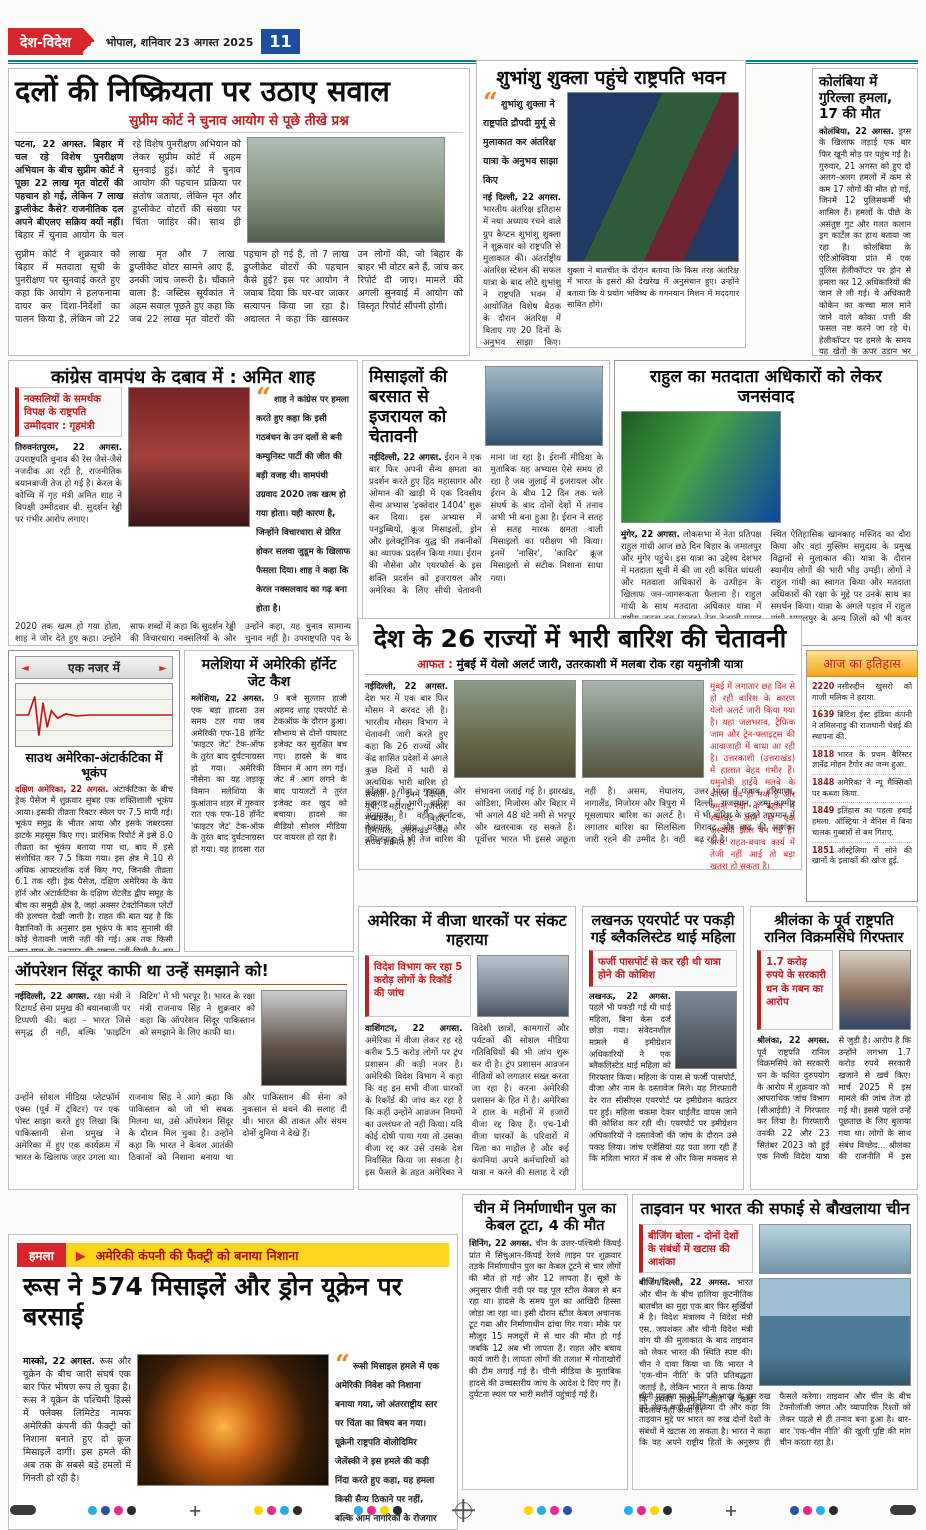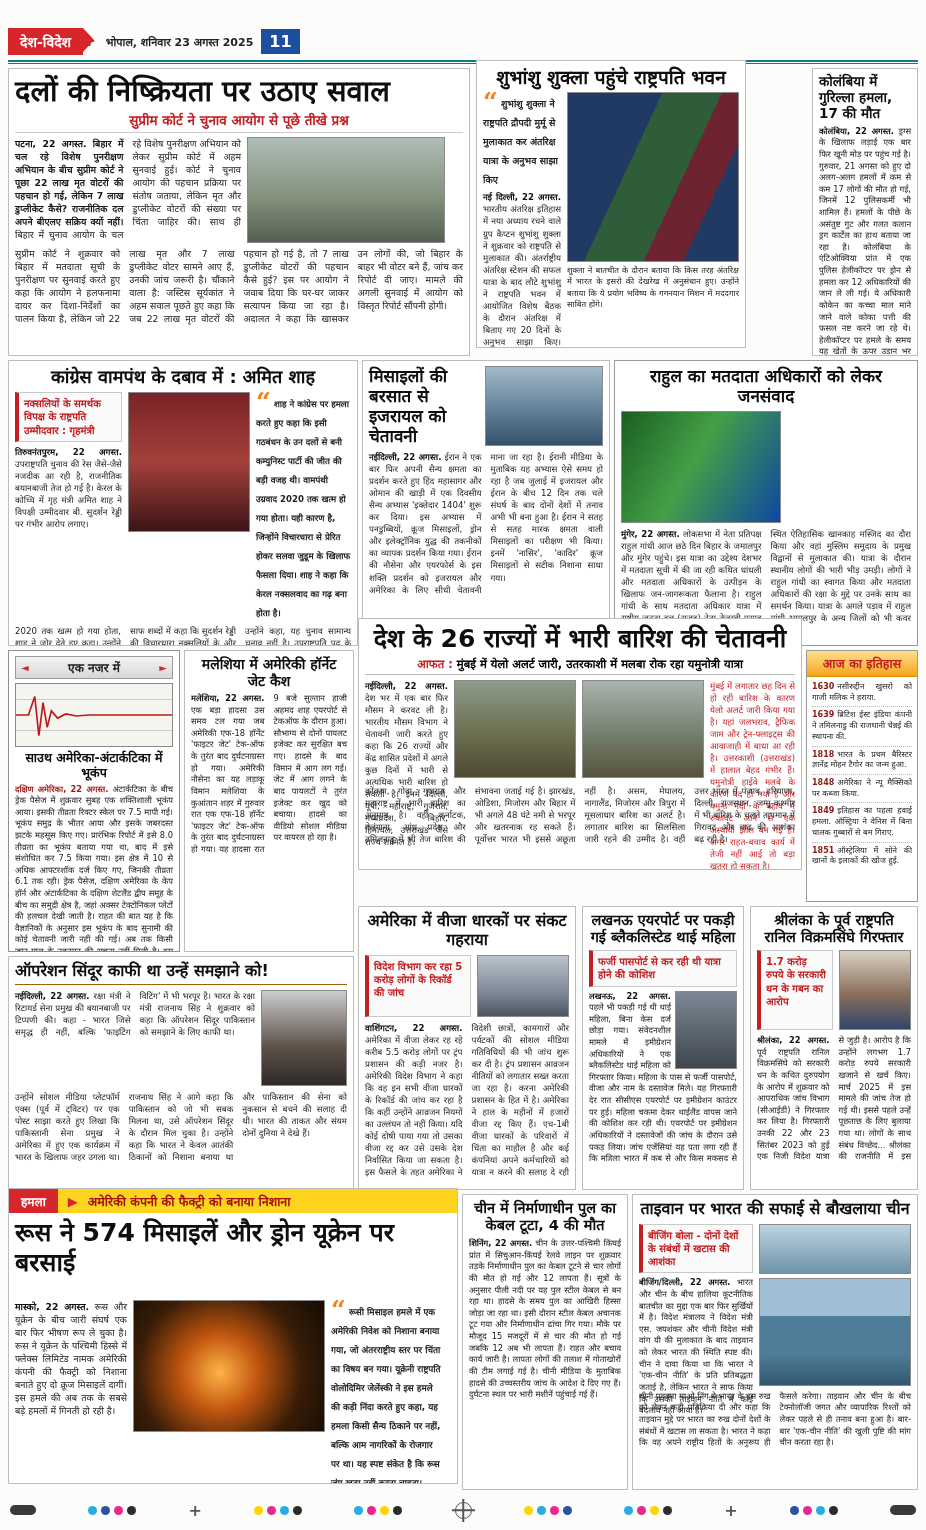--- a/index.html
+++ b/index.html
@@ -34,21 +34,21 @@
   .mastwrap:before,.mastwrap:after{content:"";flex:1;border-top:1px solid #9a9a9a}
   .mast{font-size:25px;font-weight:700;color:#151515;letter-spacing:.5px}
   .plus{color:#444;font-size:15px;font-weight:700;margin-right:10px}
   .ed{font-size:11px;font-weight:700;color:#222}
   .pgno{background:#1d4f9e;color:#fff;font-weight:700;font-size:16px;padding:3px 8px;margin-left:8px}
   #rule{position:absolute;left:8px;right:8px;top:60px;height:4px;border-top:2px solid #0b7f8e;border-bottom:1px solid #0b7f8e}
   
   .ekn{display:flex;justify-content:space-between;align-items:center;border:1px solid #9a9a9a;background:linear-gradient(180deg,#f4f4f4,#d8d8d8);padding:2px 5px;font-weight:700;font-size:12px;color:#222}
   .tri{color:#d6252b;font-size:10px}
   
-  .hist-h{background:linear-gradient(180deg,#ffdf8d,#f5a51c);color:#c21f23;font-weight:700;font-size:12.5px;text-align:center;padding:4px 0;border-bottom:1px solid #d98f00}
+  .hist-h{background:linear-gradient(180deg,#ffdf8d,#f5a51c);color:#c21f23;font-weight:400;font-size:12.5px;text-align:center;padding:4px 0;border-bottom:1px solid #d98f00}
   .hist-item{font-size:8px;line-height:1.34;text-align:justify;padding:3px 0;border-bottom:1px dotted #b9b9b9;color:#222}
   .hist-item b{color:#8a1a12;margin-right:3px}
   
   .yban{display:flex;align-items:center;background:#ffd41e;height:24px;gap:10px}
   .ytag{background:#d6252b;color:#fff;font-weight:700;font-size:12px;padding:4px 12px;height:24px;display:flex;align-items:center}
   .ytext{color:#a31212;font-weight:700;font-size:12.5px}
   .yarr{color:#d6252b;font-weight:700;font-size:13px}
   
   .g-court{background:linear-gradient(180deg,#aebdb6,#86937f 55%,#54604f)}
   .g-space{background:linear-gradient(115deg,#203a63 0 38%,#2f5d3a 38% 62%,#6e2430 62% 78%,#203a63 78%)}
@@ -128,21 +128,21 @@
   <div class="art" style="left:812px;top:68px;width:106px;height:288px">
     <div class="hl" style="font-size:13.5px">कोलंबिया में गुरिल्ला हमला, 17 की मौत</div>
     <div class="body s2" style="margin-top:4px;height:230px">
       <b class="dl">कोलंबिया, 22 अगस्त.</b>
       <span>ड्रग्स के खिलाफ लड़ाई एक बार फिर खूनी मोड़ पर पहुंच गई है। गुरुवार, 21 अगस्त को हुए दो अलग-अलग हमलों में कम से कम 17 लोगों की मौत हो गई, जिनमें 12 पुलिसकर्मी भी शामिल हैं। हमलों के पीछे के असंतुष्ट गुट और गलत कलान ड्रग कार्टेल का हाथ बताया जा रहा है। कोलंबिया के एंटिओक्विया प्रांत में एक पुलिस हेलीकॉप्टर पर ड्रोन से हमला कर 12 अधिकारियों की जान ले ली गई। ये अधिकारी कोकेन का कच्चा माल माने जाने वाले कोका पत्ती की फसल नष्ट करने जा रहे थे। हेलीकॉप्टर पर हमले के समय यह खेतों के ऊपर उड़ान भर रहा था। ड्रोन से विस्फोटक कर उसे गिरा दिया गया।</span>
     </div>
   </div>
 
   <div class="art" style="left:8px;top:360px;width:350px;height:286px">
     <div class="hl ctr" style="font-size:18px">कांग्रेस वामपंथ के दबाव में : अमित शाह</div>
-    <div class="row" style="margin-top:5px">
+    <div class="row" style="">
       <div style="width:108px">
         <div class="ibox" style="margin-bottom:4px">
           <div class="l1">नक्सलियों के समर्थक विपक्ष के राष्ट्रपति उम्मीदवार : गृहमंत्री</div>
         </div>
         <div class="body s1" style="height:88px">
           <b class="dl">तिरुवनंतपुरम, 22 अगस्त.</b>
           <span>उपराष्ट्रपति चुनाव की रेस जैसे-जैसे नजदीक आ रही है, राजनीतिक बयानबाजी तेज हो गई है। केरल के कोच्चि में गृह मंत्री अमित शाह ने विपक्षी उम्मीदवार बी. सुदर्शन रेड्डी पर गंभीर आरोप लगाए।</span>
         </div>
       </div>
       <div class="ph g-shah" style="width:122px;height:140px"></div>
@@ -219,21 +219,21 @@
       <div class="ph g-flood1" style="width:122px;height:98px"></div>
       <div class="ph g-flood2" style="width:122px;height:98px"></div>
       <div class="body s1 redtxt" style="width:86px;height:100px">मुंबई में लगातार छह दिन से हो रही बारिश के कारण येलो अलर्ट जारी किया गया है। यहां जलभराव, ट्रैफिक जाम और ट्रेन-फ्लाइट्स की आवाजाही में बाधा आ रही है। उत्तरकाशी (उत्तराखंड) में हालात बेहद गंभीर हैं। यमुनोत्री हाईवे मलबे के कारण बंद हो गया है और यमुना नदी के बहाव में रुकावट आने से एक अस्थायी झील बन गई है। अगर राहत-बचाव कार्य में तेजी नहीं आई तो बड़ा खतरा हो सकता है।</div>
     </div>
     <div class="body s1 c4" style="height:74px;margin-top:5px">कोंकण, गोवा, गुजरात और महाराष्ट्र में भारी बारिश का अनुमान है। वहीं कर्नाटक, तेलंगाना, आंध्र प्रदेश और तमिलनाडु में भी तेज बारिश की संभावना जताई गई है। झारखंड, ओडिशा, मिजोरम और बिहार में भी अगले 48 घंटे नमी से भरपूर और खतरनाक रह सकते हैं। पूर्वोत्तर भारत भी इससे अछूता नहीं है। असम, मेघालय, नागालैंड, मिजोरम और त्रिपुरा में मूसलाधार बारिश का अलर्ट है। लगातार बारिश का सिलसिला जारी रहने की उम्मीद है। वहीं उत्तर भारत में पंजाब, हरियाणा, दिल्ली, राजस्थान, जम्मू-कश्मीर में भी बारिश के चलते तापमान में गिरावट और बाढ़ की आशंका बढ़ रही है।</div>
   </div>
 
   <div class="art" style="left:806px;top:650px;width:112px;height:252px;padding:0;border-color:#9a9a9a">
     <div class="hist-h">आज का इतिहास</div>
     <div style="padding:2px 5px">
-      <div class="hist-item"><b>1630</b><span>नसीरुद्दीन खुसरो को गाजी मलिक ने हराया.</span></div>
+      <div class="hist-item"><b>2220</b><span>नसीरुद्दीन खुसरो को गाजी मलिक ने हराया.</span></div>
       <div class="hist-item"><b>1639</b><span>ब्रिटिश ईस्ट इंडिया कंपनी ने तमिलनाडु की राजधानी चेन्नई की स्थापना की.</span></div>
       <div class="hist-item"><b>1818</b><span>भारत के प्रथम बैरिस्टर ज्ञानेंद्र मोहन टैगोर का जन्म हुआ.</span></div>
       <div class="hist-item"><b>1848</b><span>अमेरिका ने न्यू मैक्सिको पर कब्जा किया.</span></div>
       <div class="hist-item"><b>1849</b><span>इतिहास का पहला हवाई हमला. ऑस्ट्रिया ने वेनिस में बिना चालक गुब्बारों से बम गिराए.</span></div>
       <div class="hist-item" style="border-bottom:none"><b>1851</b><span>ऑस्ट्रेलिया में सोने की खानों के इलाकों की खोज हुई.</span></div>
     </div>
   </div>
 
   <div class="art" style="left:8px;top:956px;width:346px;height:234px">
     <div class="hl" style="font-size:16px;border-bottom:1px solid #a16207;padding-bottom:3px">ऑपरेशन सिंदूर काफी था उन्हें समझाने को!</div>
@@ -282,21 +282,21 @@
         <div class="l1">1.7 करोड़ रुपये के सरकारी धन के गबन का आरोप</div>
       </div>
       <div class="ph g-ranil" style="width:72px;height:80px"></div>
     </div>
     <div class="body s2 c2" style="height:132px;margin-top:5px">
       <b class="dl">श्रीलंका, 22 अगस्त.</b>
       <span>पूर्व राष्ट्रपति रानिल विक्रमसिंघे को सरकारी धन के कथित दुरुपयोग के आरोप में शुक्रवार को आपराधिक जांच विभाग (सीआईडी) ने गिरफ्तार कर लिया है। गिरफ्तारी उनकी 22 और 23 सितंबर 2023 को हुई एक निजी विदेश यात्रा से जुड़ी है। आरोप है कि उन्होंने लगभग 1.7 करोड़ रुपये सरकारी खजाने से खर्च किए। मार्च 2025 में इस मामले की जांच तेज हो गई थी। इससे पहले उन्हें पूछताछ के लिए बुलाया गया था। लोगों के साथ संबंध विच्छेद... श्रीलंका की राजनीति में इस गिरफ्तारी को बड़ा घटनाक्रम माना जा रहा है। इस मामले में सीआईडी की जांच तेज हो गई है। इससे पहले भी उनसे कई बार पूछताछ की जा चुकी है। विक्रमसिंघे समर्थक सड़क पर उतर आए और उन्होंने विरोध दर्ज किया है।</span>
     </div>
   </div>
 
-  <div class="art" style="left:8px;top:1188px;width:450px;height:296px;padding:0">
+  <div class="art" style="left:8px;top:1234px;width:450px;height:296px;padding:8px">
     <div class="yban">
       <span class="ytag">हमला</span>
       <span class="yarr">▶</span>
       <span class="ytext">अमेरिकी कंपनी की फैक्ट्री को बनाया निशाना</span>
     </div>
     <div style="padding:5px 6px">
       <div class="hl" style="font-size:25px">रूस ने 574 मिसाइलें और ड्रोन यूक्रेन पर बरसाई</div>
       <div class="row" style="margin-top:23px">
         <div class="body" style="width:112px;height:132px">
           <b class="dl">मास्को, 22 अगस्त.</b>

